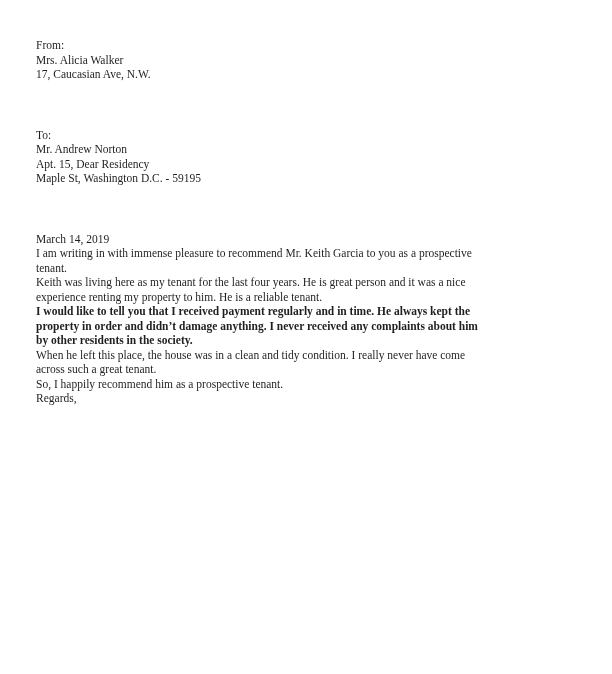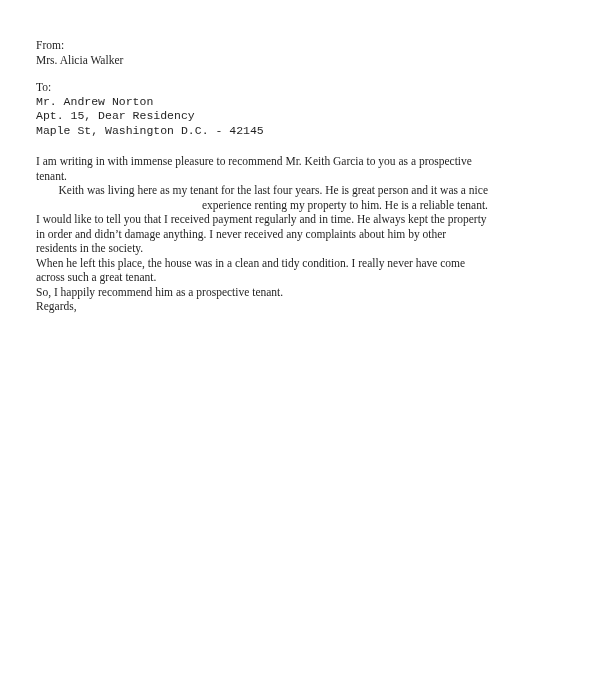--- a/index.html
+++ b/index.html
@@ -16,52 +16,54 @@
     padding: 38px 32px 0 36px;
     font-family: "Liberation Serif", "DejaVu Serif", serif;
     font-size: 11.5px;
     line-height: 14.5px;
     color: #1f1f1f;
     overflow: hidden;
   }
   .page p { margin: 0; }
 
   .from-label      { margin-bottom: 22px; }
-  .sender-block    { margin-bottom: 13px; }
+  .sender-block    { margin-bottom: 46px; }
   .to-label        { margin-bottom: 17px; }
-  .recipient-block { margin-bottom: 16px; font-family: Liberation Mono, monospace; }
+  .recipient-block { margin-bottom: 46px; }
   .date            { margin-bottom: 31px; }
   .salutation      { margin-bottom: 31px; }
   .para-1          { margin-bottom: 20px; }
-  .para-2          { margin-bottom: 12px; text-align: right; }
-  .para-3          { margin-bottom: 15px; }
+  .para-2          { margin-bottom: 12px; }
+  .para-3          { margin-bottom: 15px; font-weight: bold; }
   .para-4          { margin-bottom: 16px; }
   .para-5          { margin-bottom: 52px; }
   .closing         { margin-bottom: 18px; }
   .signature       { margin-bottom: 0; }
 </style>
 </head>
 <body>
 
 <div class="page">
 
   <p class="from-label">From:</p>
 
   <div class="sender-block">
     <p>Mrs. Alicia Walker</p>
+    <p>17, Caucasian Ave, N.W.</p>
   </div>
 
   <p class="to-label">To:</p>
 
   <div class="recipient-block">
     <p>Mr. Andrew Norton</p>
     <p>Apt. 15, Dear Residency</p>
-    <p>Maple St, Washington D.C. - 42145</p>
+    <p>Maple St, Washington D.C. - 59195</p>
   </div>
 
+  <p class="date">March 14, 2019</p>
 
 
   <div class="body">
     <p class="para-1">I am writing in with immense pleasure to recommend Mr. Keith Garcia to you as a prospective tenant.</p>
     <p class="para-2">Keith was living here as my tenant for the last four years. He is great person and it was a nice experience renting my property to him. He is a reliable tenant.</p>
     <p class="para-3">I would like to tell you that I received payment regularly and in time. He always kept the property in order and didn’t damage anything. I never received any complaints about him by other residents in the society.</p>
     <p class="para-4">When he left this place, the house was in a clean and tidy condition. I really never have come across such a great tenant.</p>
     <p class="para-5">So, I happily recommend him as a prospective tenant.</p>
   </div>
 

